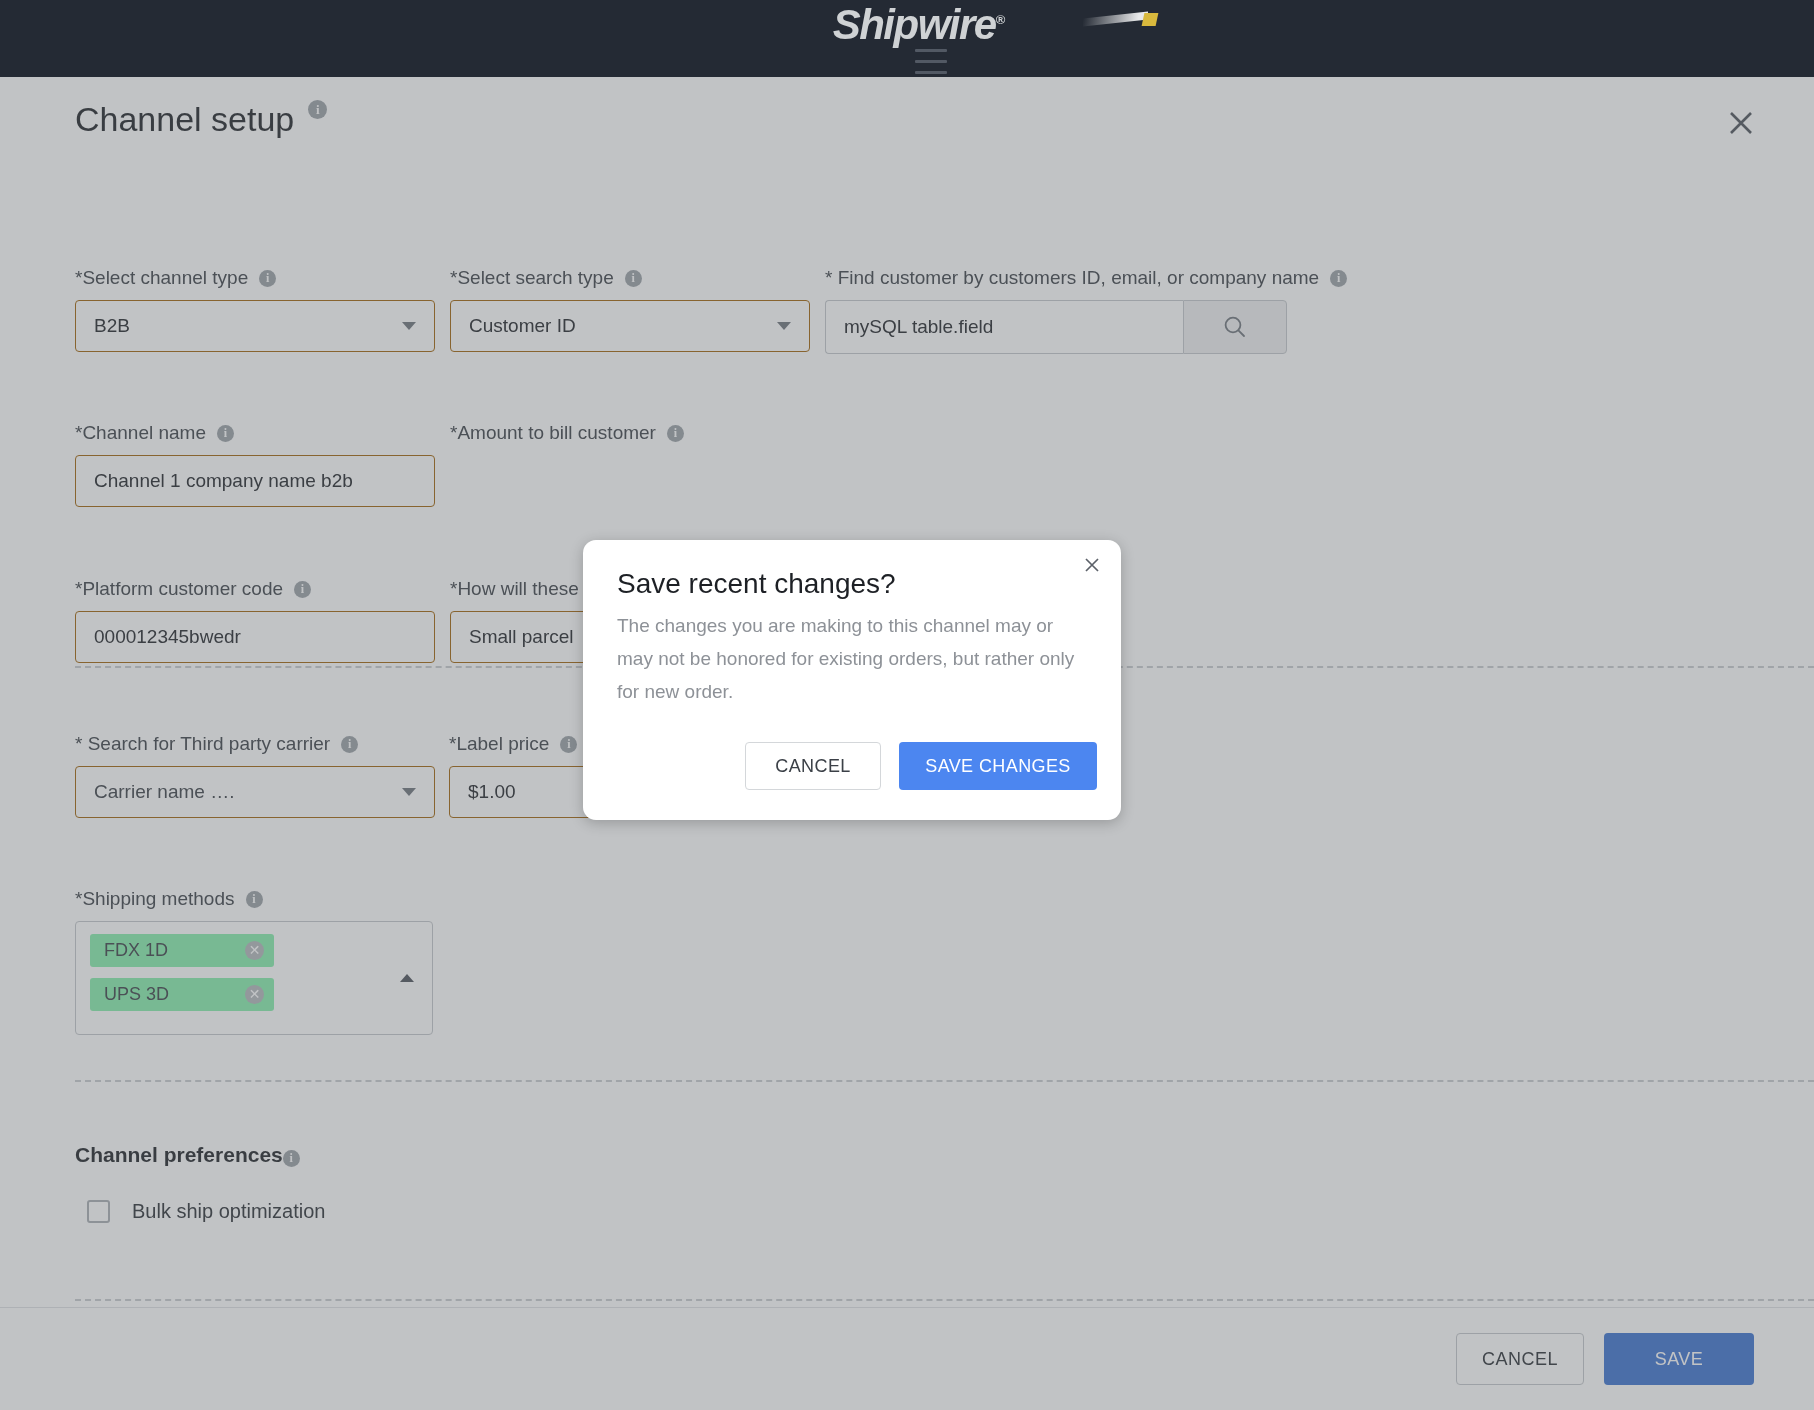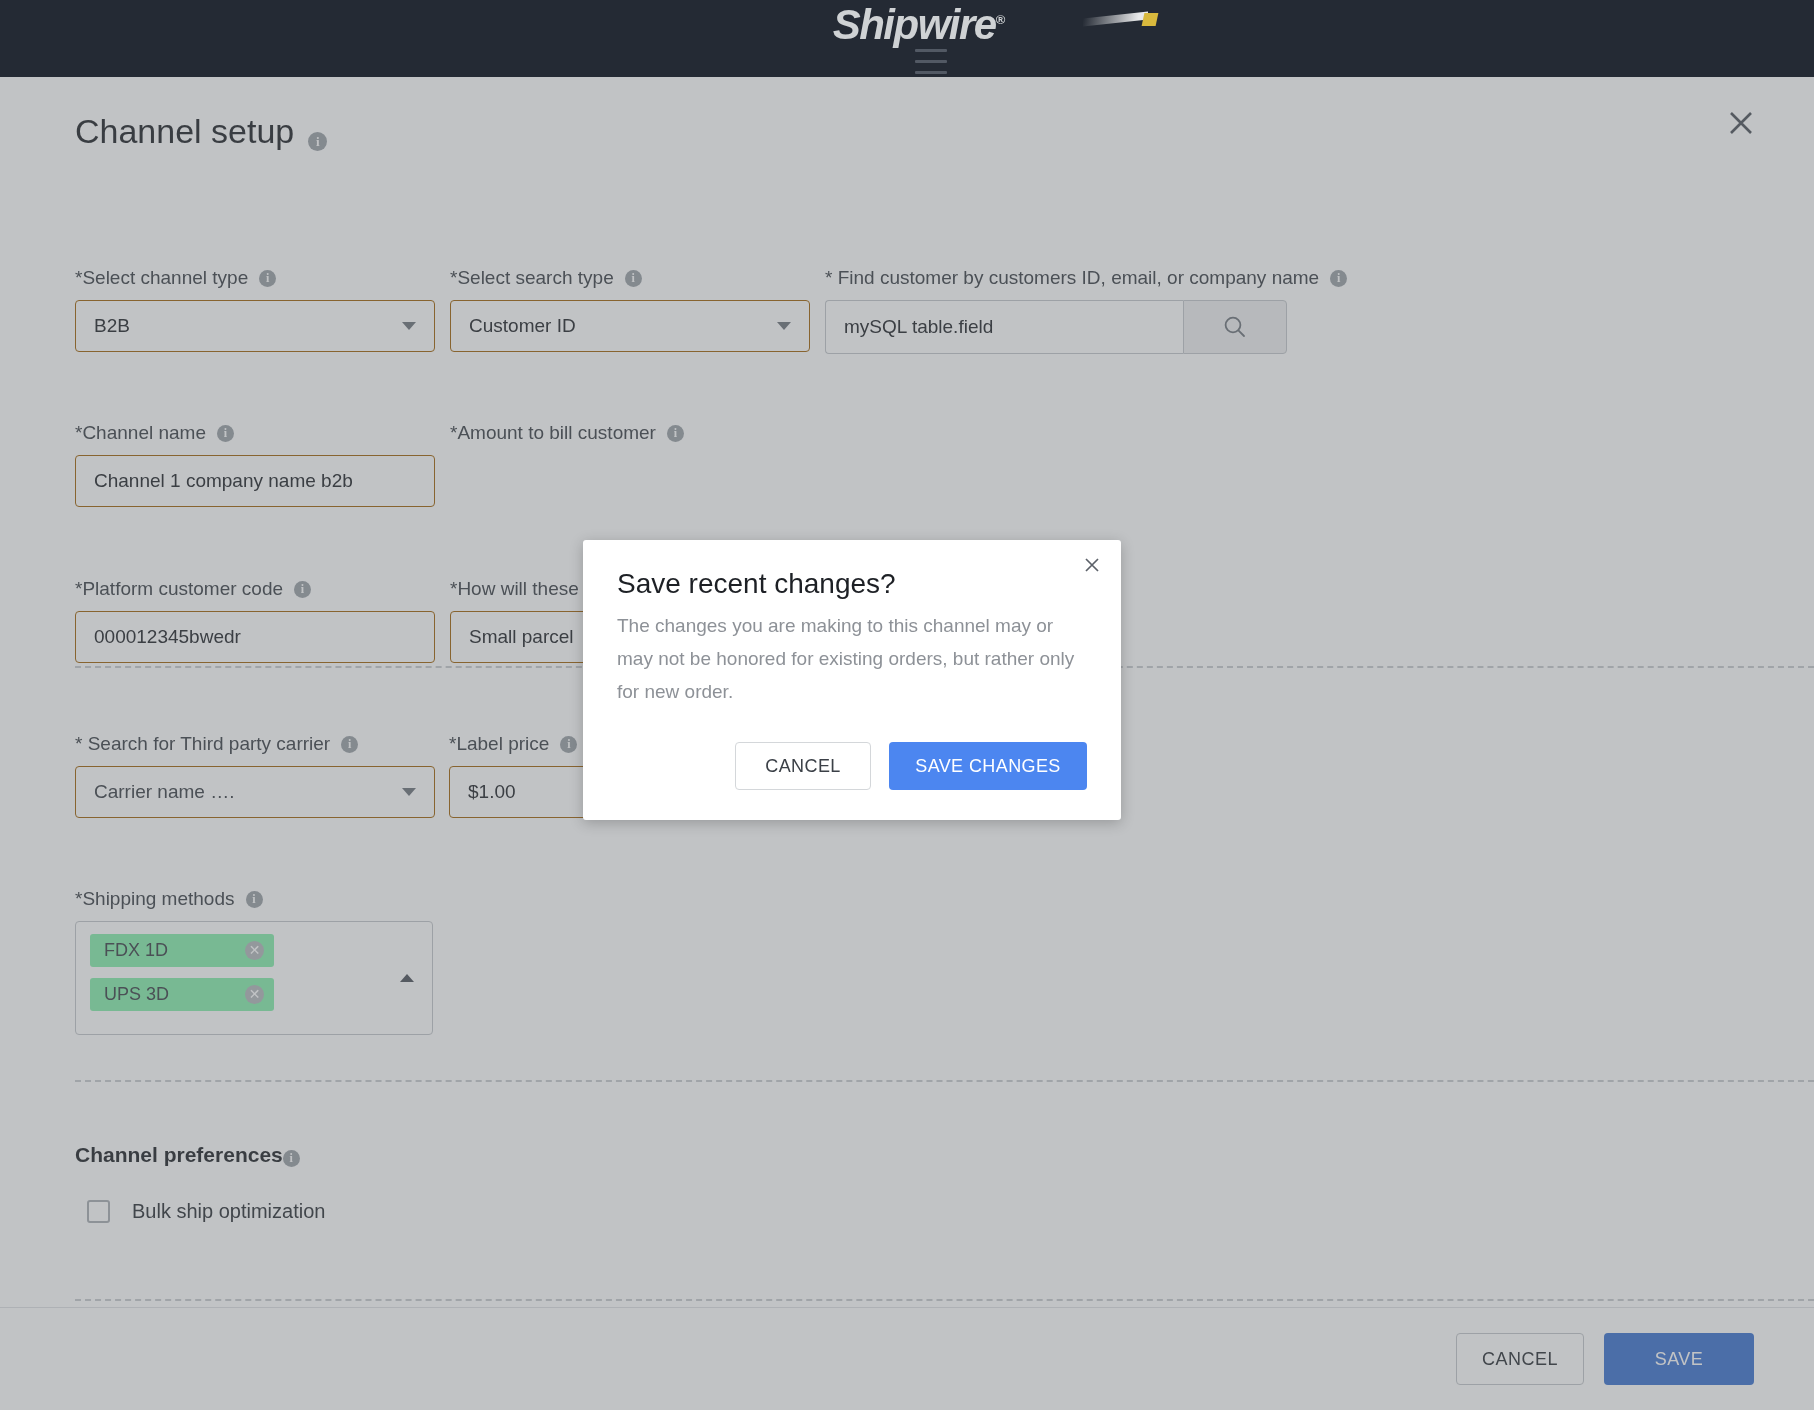--- a/index.html
+++ b/index.html
@@ -80,24 +80,24 @@
   #page {
     position: absolute;
     top: 77px; left: 0;
     width: 1814px;
     height: 1333px;
     background: #ffffff;
   }
 
   #page-title-row {
     position: absolute;
-    top: 35px;
+    top: 23px;
     left: 75px;
     display: flex;
-    align-items: flex-end;
+    align-items: flex-start;
     gap: 14px;
   }
   #page-title-text {
     font-size: 34px;
     color: #1d2025;
     font-weight: 400;
   }
   #close-page-button {
     position: absolute;
     top: 26px;
@@ -313,23 +313,23 @@
     pointer-events: none;
   }
 
   
   #save-modal {
     position: absolute;
     left: 583px;
     top: 540px;
     width: 538px;
     background: #ffffff;
-    border-radius: 3px;
+    border-radius: 13px;
     box-shadow: 0 3px 14px rgba(0,0,0,0.22);
-    padding: 28px 34px 30px 34px;
+    padding: 28px 24px 30px 34px;
   }
   #save-modal-close {
     position: absolute;
     top: 12px; right: 14px;
     width: 28px; height: 28px;
     cursor: pointer;
     color: #5c6169;
   }
   #save-modal-title {
     font-size: 28px;

